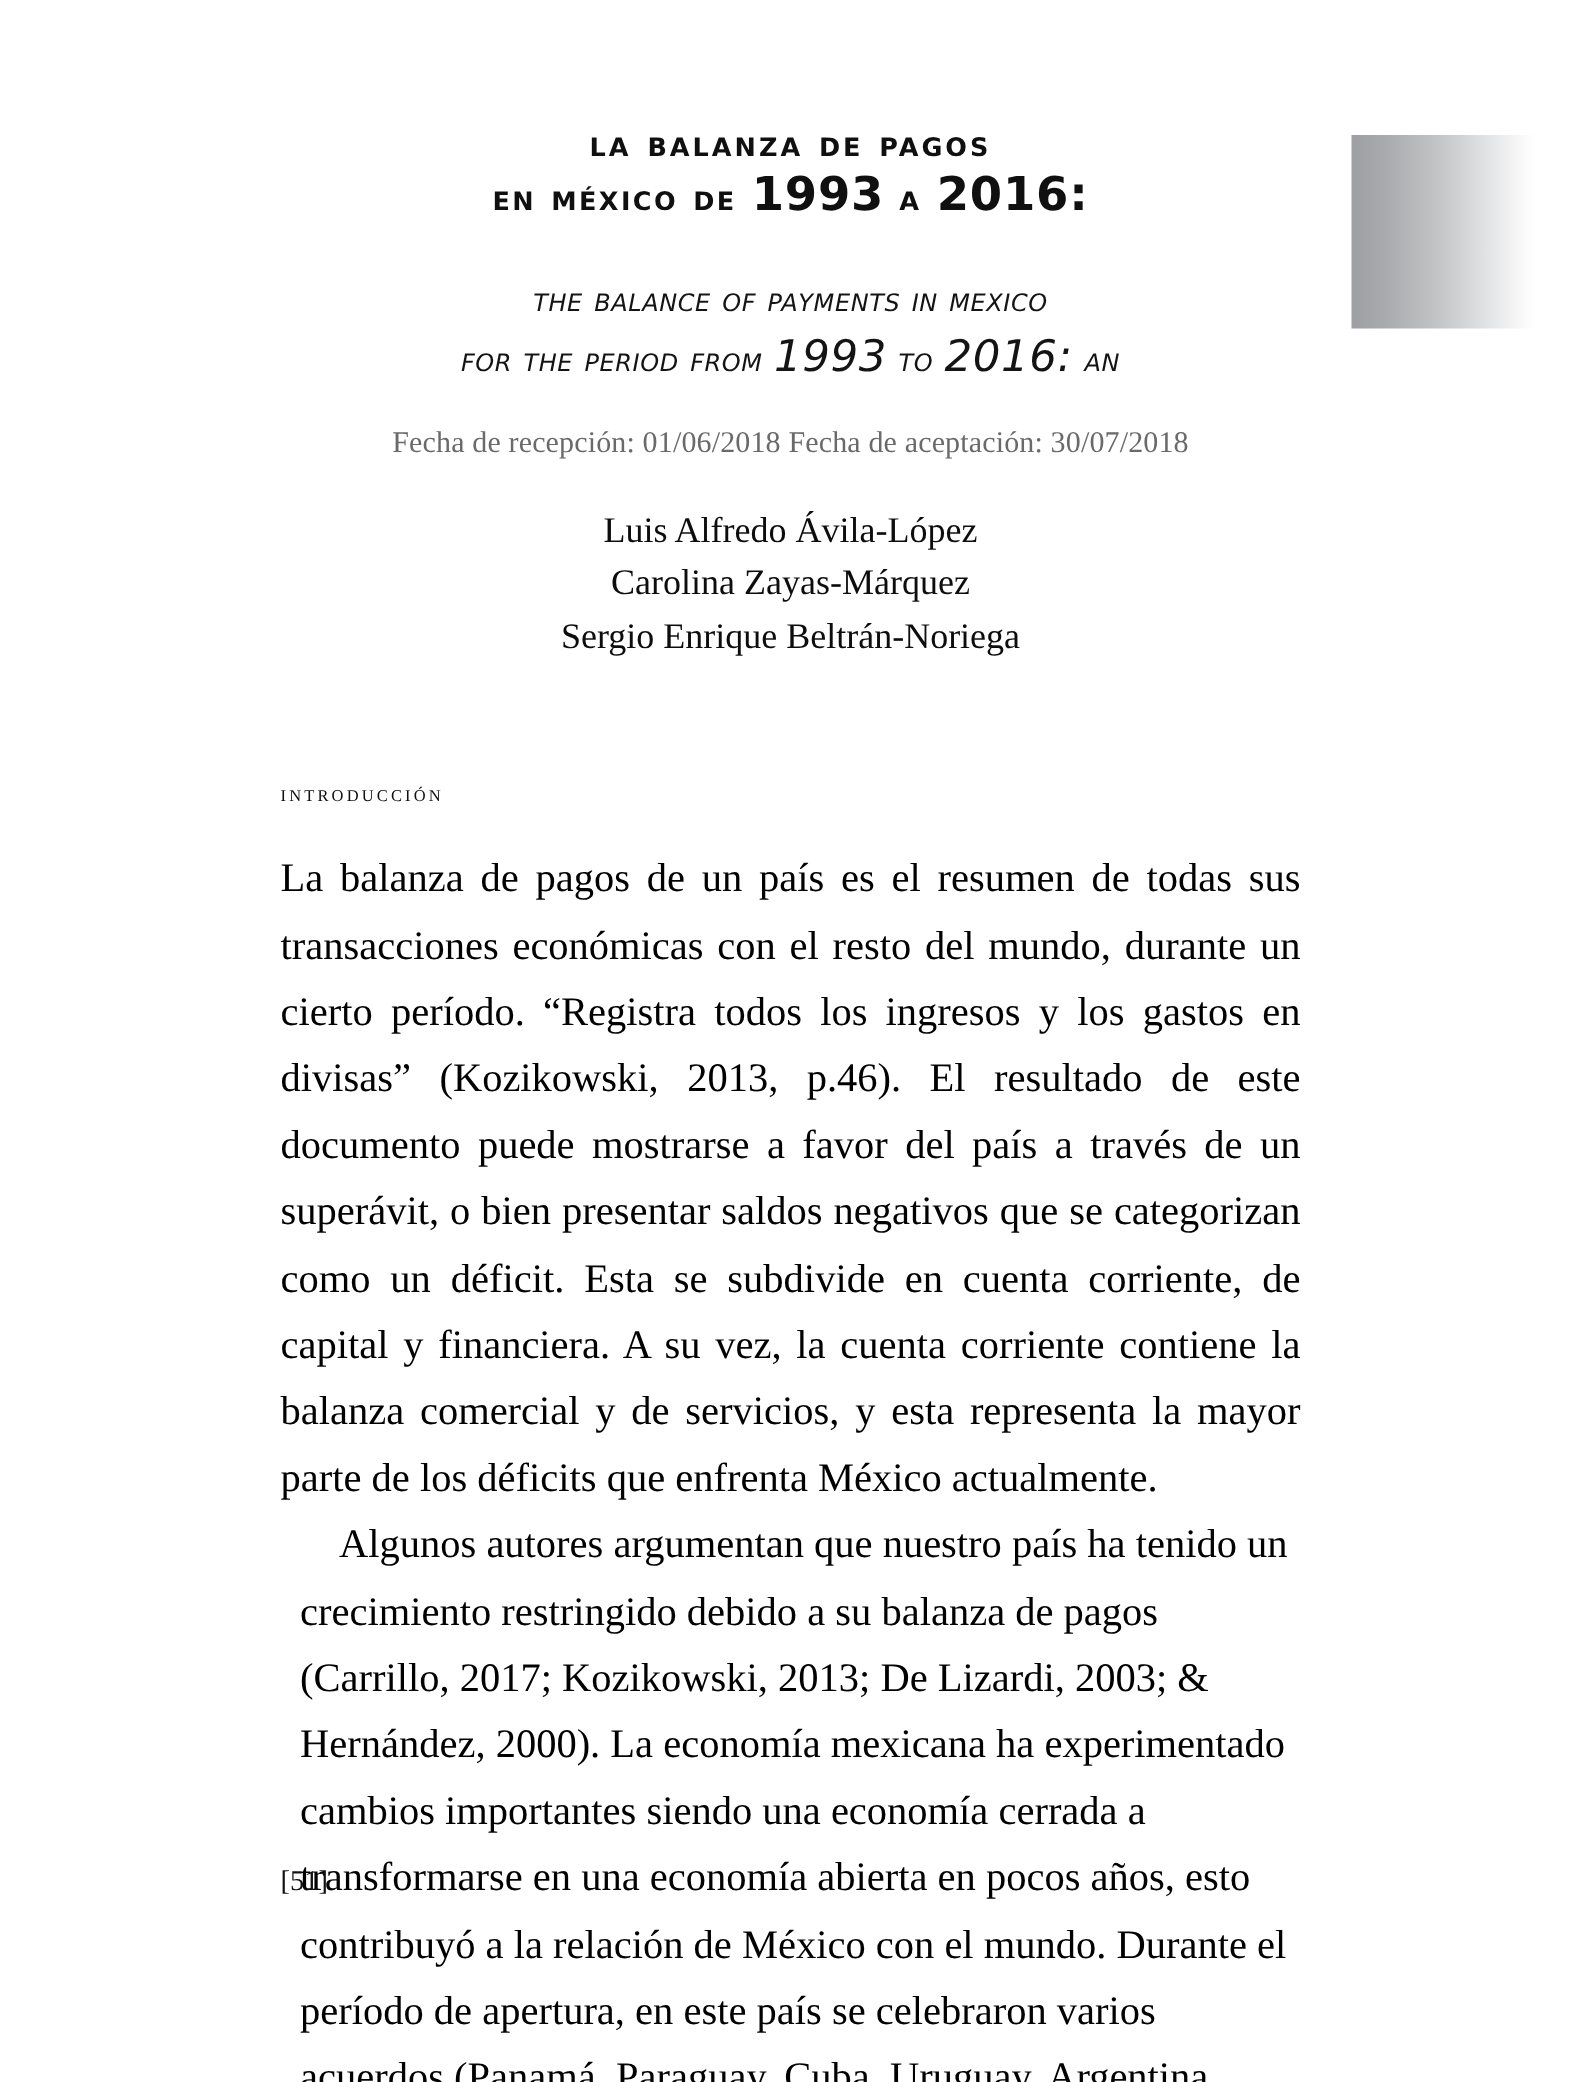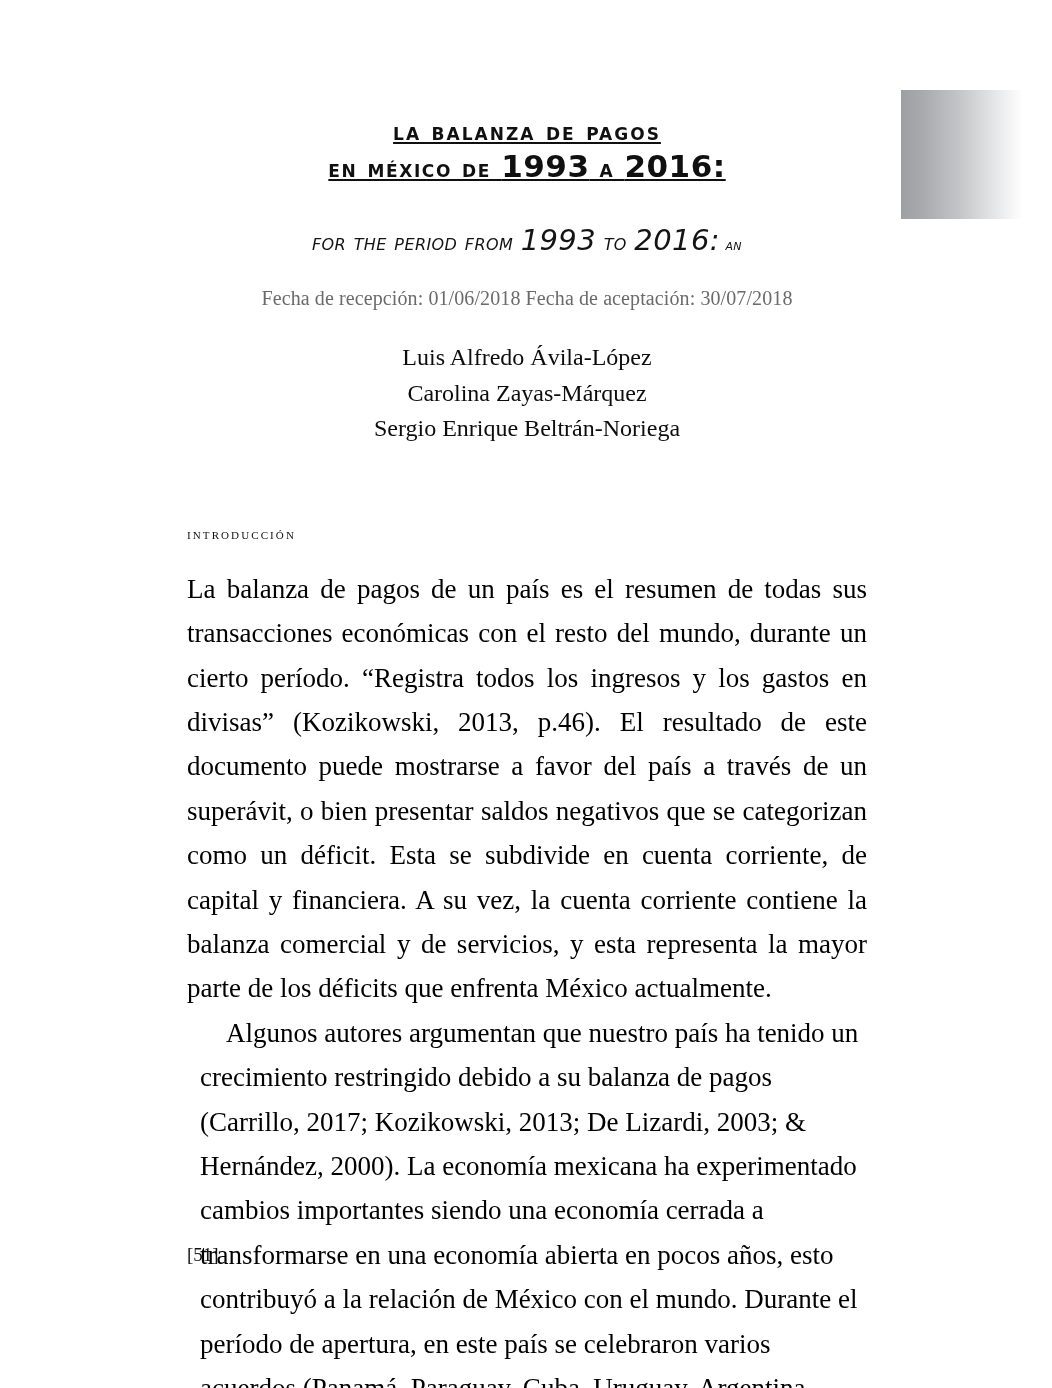--- a/index.html
+++ b/index.html
@@ -30,27 +30,26 @@
   .page {
     position: absolute;
     left: 187px;
     top: 0;
     width: 680px;
     height: 1388px;
   }
 
   
   .title-block {
-    margin-top: 116px;
+    margin-top: 80px;
     text-align: center;
     font-family: "DejaVu Sans", "Liberation Sans", sans-serif;
     font-weight: 600;
     color: #101010;
     line-height: 1.27;
-    text-decoration: underline;
   }
   .title-line {
     display: block;
     font-size: 24.5px;
     letter-spacing: 2.0px;
     font-variant: small-caps;
     text-transform: lowercase;
     white-space: nowrap;
   }
   .title-line.l2 {
@@ -81,21 +80,21 @@
     font-variant: small-caps;
     text-transform: lowercase;
     white-space: nowrap;
   }
   .sub-year {
     font-size: 29px;
     font-variant: normal;
     text-transform: none;
   }
   .sub-small {
-    font-size: 16px;
+    font-size: 23px;
   }
 
   
   .dates {
     margin-top: 25px;
     text-align: center;
     font-size: 20px;
     color: #6a6a6a;
     letter-spacing: 0.1px;
   }
@@ -160,20 +159,21 @@
 <div class="corner-gradient"></div>
 
 <div class="page">
 
   <div class="title-block">
     <span class="title-line">La balanza de pagos</span>
     <span class="title-line l2"><span>En México de </span><span class="title-year">1993</span><span> a </span><span class="title-year">2016:</span></span>
   </div>
 
   <div class="subtitle-block">
+    <span class="sub-line">The balance of payments in Mexico</span>
     <span class="sub-line"><span>For the period from </span><span class="sub-year">1993</span><span> to </span><span class="sub-year">2016:</span><span class="sub-small"> An</span></span>
   </div>
 
   <div class="dates">Fecha de recepción: 01/06/2018   Fecha de aceptación: 30/07/2018</div>
 
   <div class="authors">
     <span class="author">Luis Alfredo Ávila-López</span>
     <span class="author">Carolina Zayas-Márquez</span>
     <span class="author">Sergio Enrique Beltrán-Noriega</span>
   </div>

